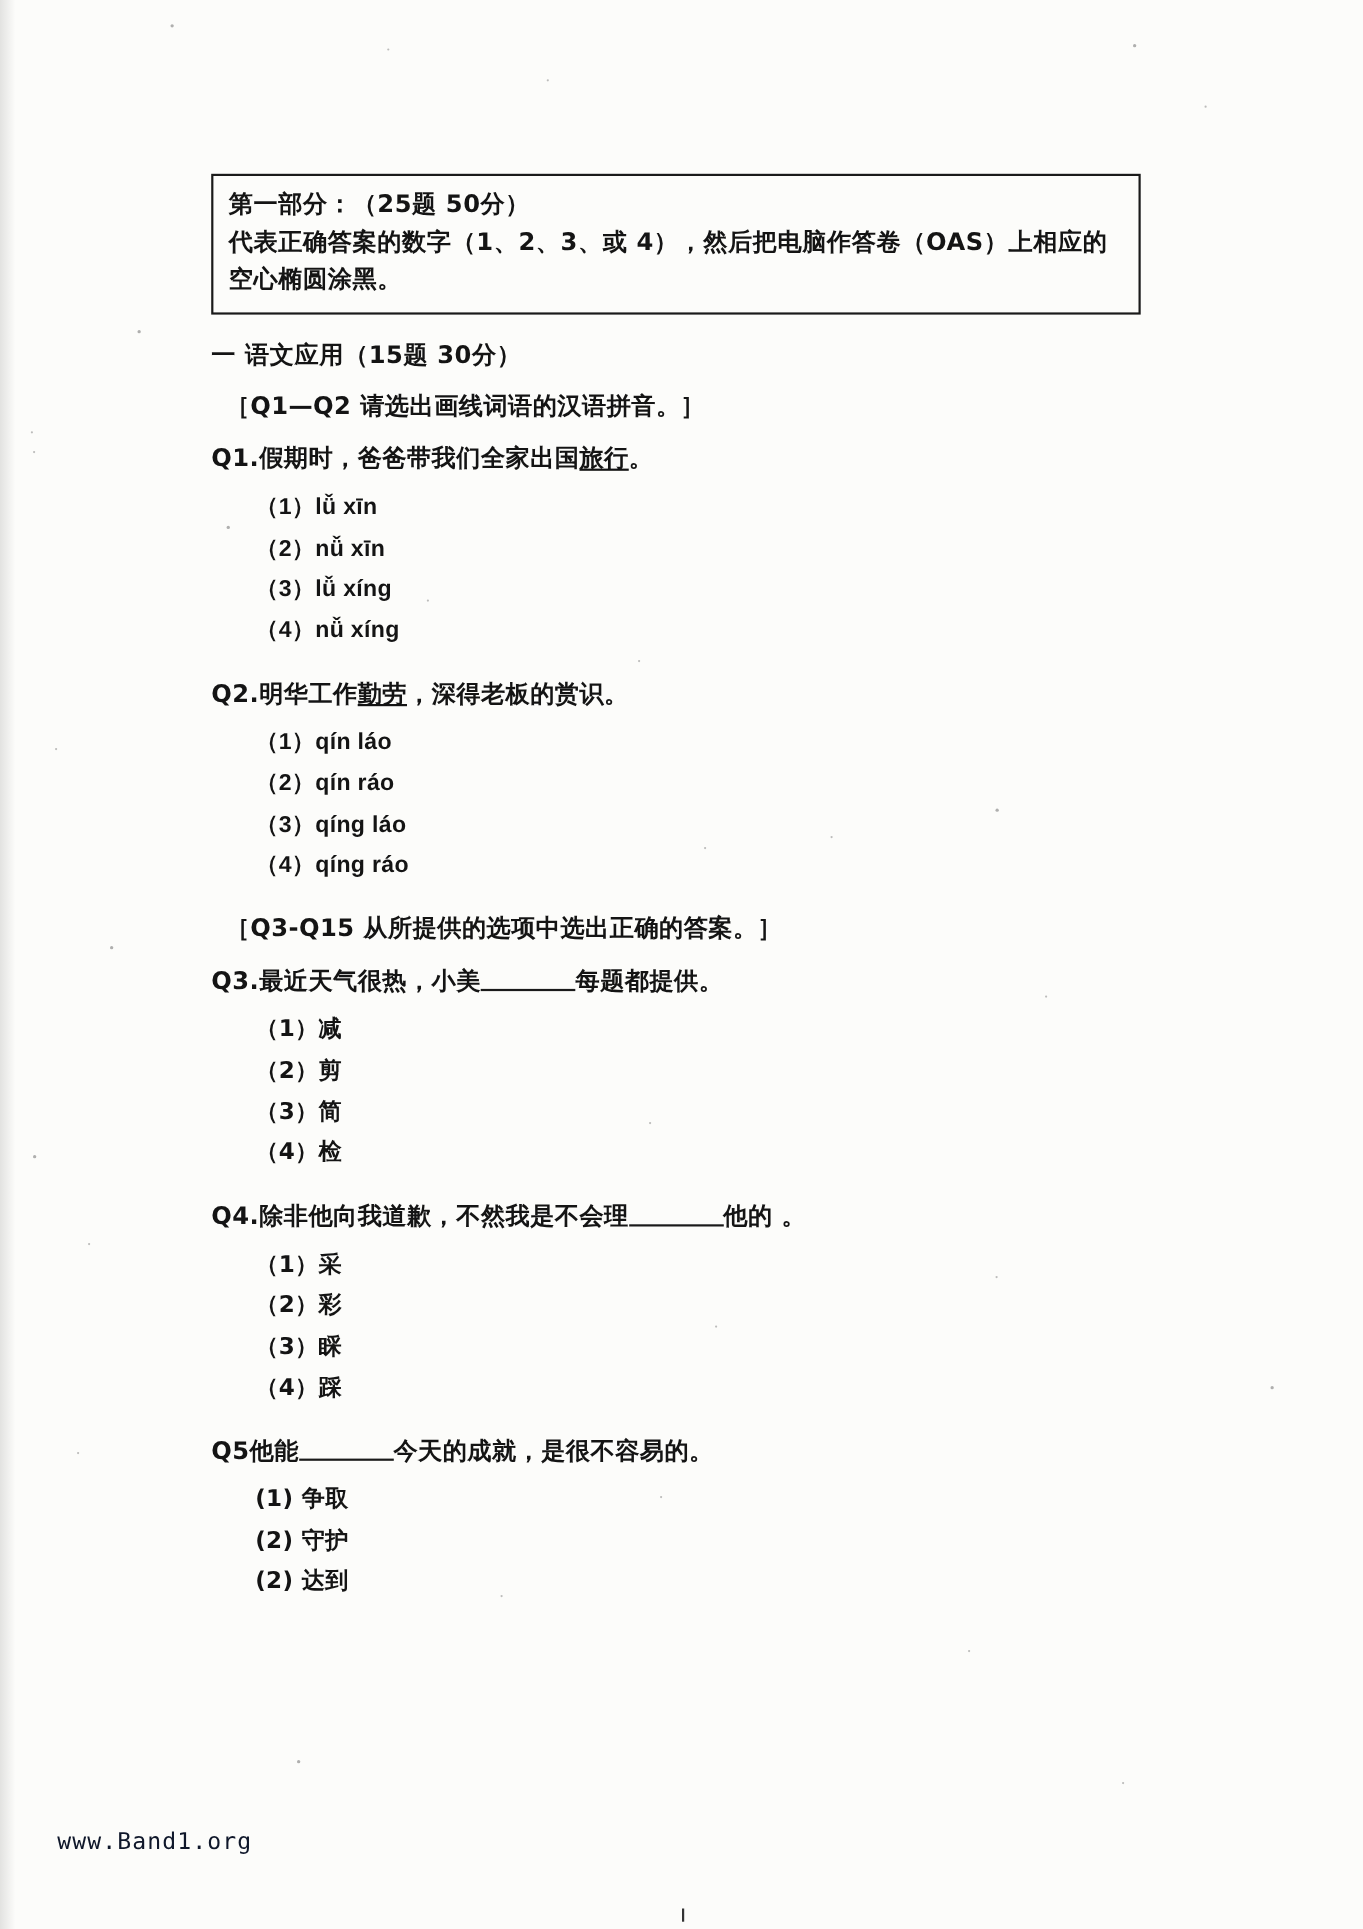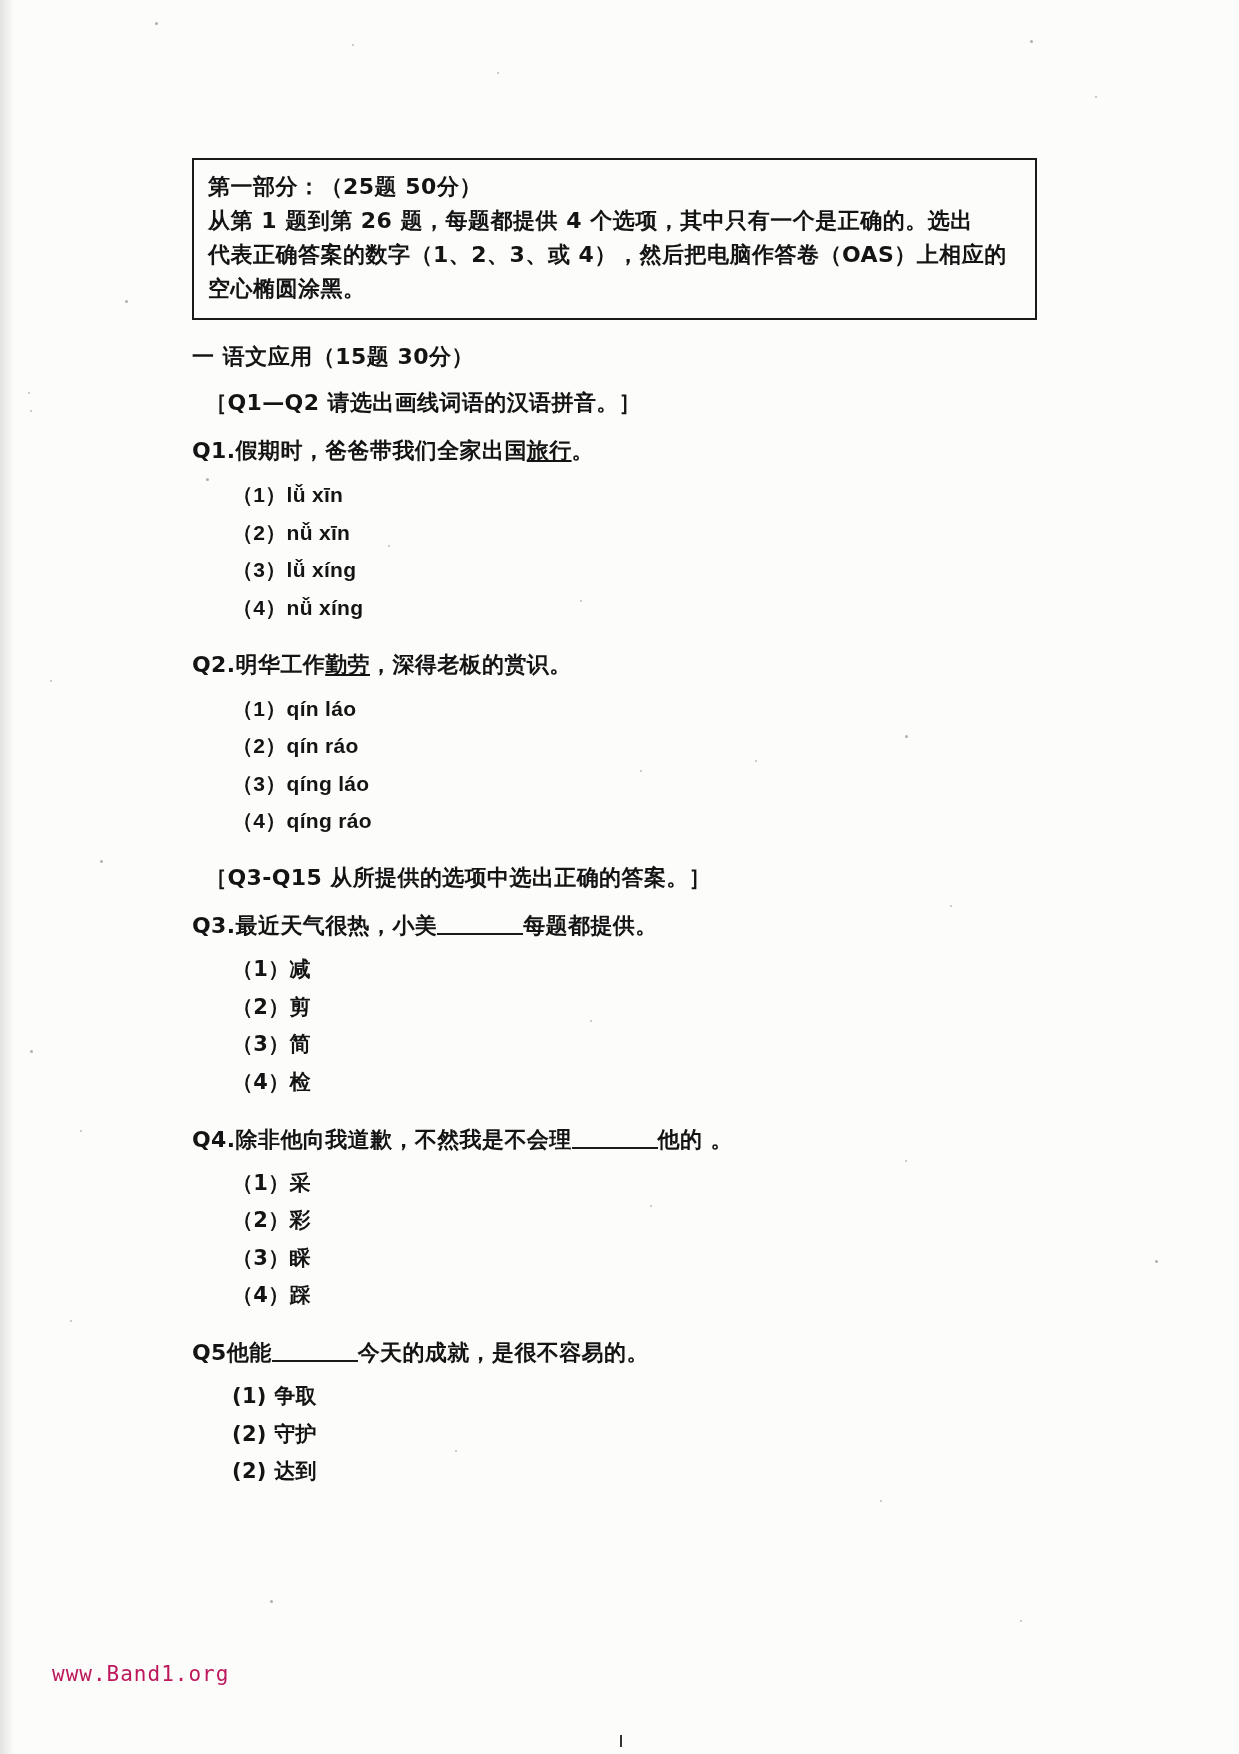--- a/index.html
+++ b/index.html
@@ -99,21 +99,21 @@
     font-family: "Liberation Sans", sans-serif;
     font-weight: 700;
   }
 
   .footer {
     position: absolute;
     left: 52px;
     top: 1662px;
     font-family: "DejaVu Sans Mono", monospace;
     font-size: 21px;
-    color: #be185d;
+    color: #0f172a;
     letter-spacing: 1px;
   }
   .tick {
     position: absolute;
     left: 620px;
     top: 1735px;
     width: 2px;
     height: 12px;
     background: #333;
   }
@@ -157,21 +157,20 @@
   <div class="speck sm" style="left:600px; top:1360px;"></div>
   <div class="speck sm" style="left:455px; top:1450px;"></div>
   <div class="speck sm" style="left:880px; top:1500px;"></div>
   <div class="speck" style="left:270px; top:1600px;"></div>
   <div class="speck sm" style="left:1020px; top:1620px;"></div>
 
   <div class="content">
 
     <div class="instruction-box">
       <div>第一部分：（25题 50分）</div>
-      <div>从第 1 题到第 26 题，每题都提供 4 个选项，其中只有一个是正确的。选出</div>
       <div>代表正确答案的数字（1、2、3、或 4），然后把电脑作答卷（OAS）上相应的</div>
       <div>空心椭圆涂黑。</div>
     </div>
 
     <p class="section-title">一 语文应用（15题 30分）</p>
 
     <p class="bracket-note">［Q1—Q2 请选出画线词语的汉语拼音。］</p>
 
     <div class="question">
       <p class="q-stem">

